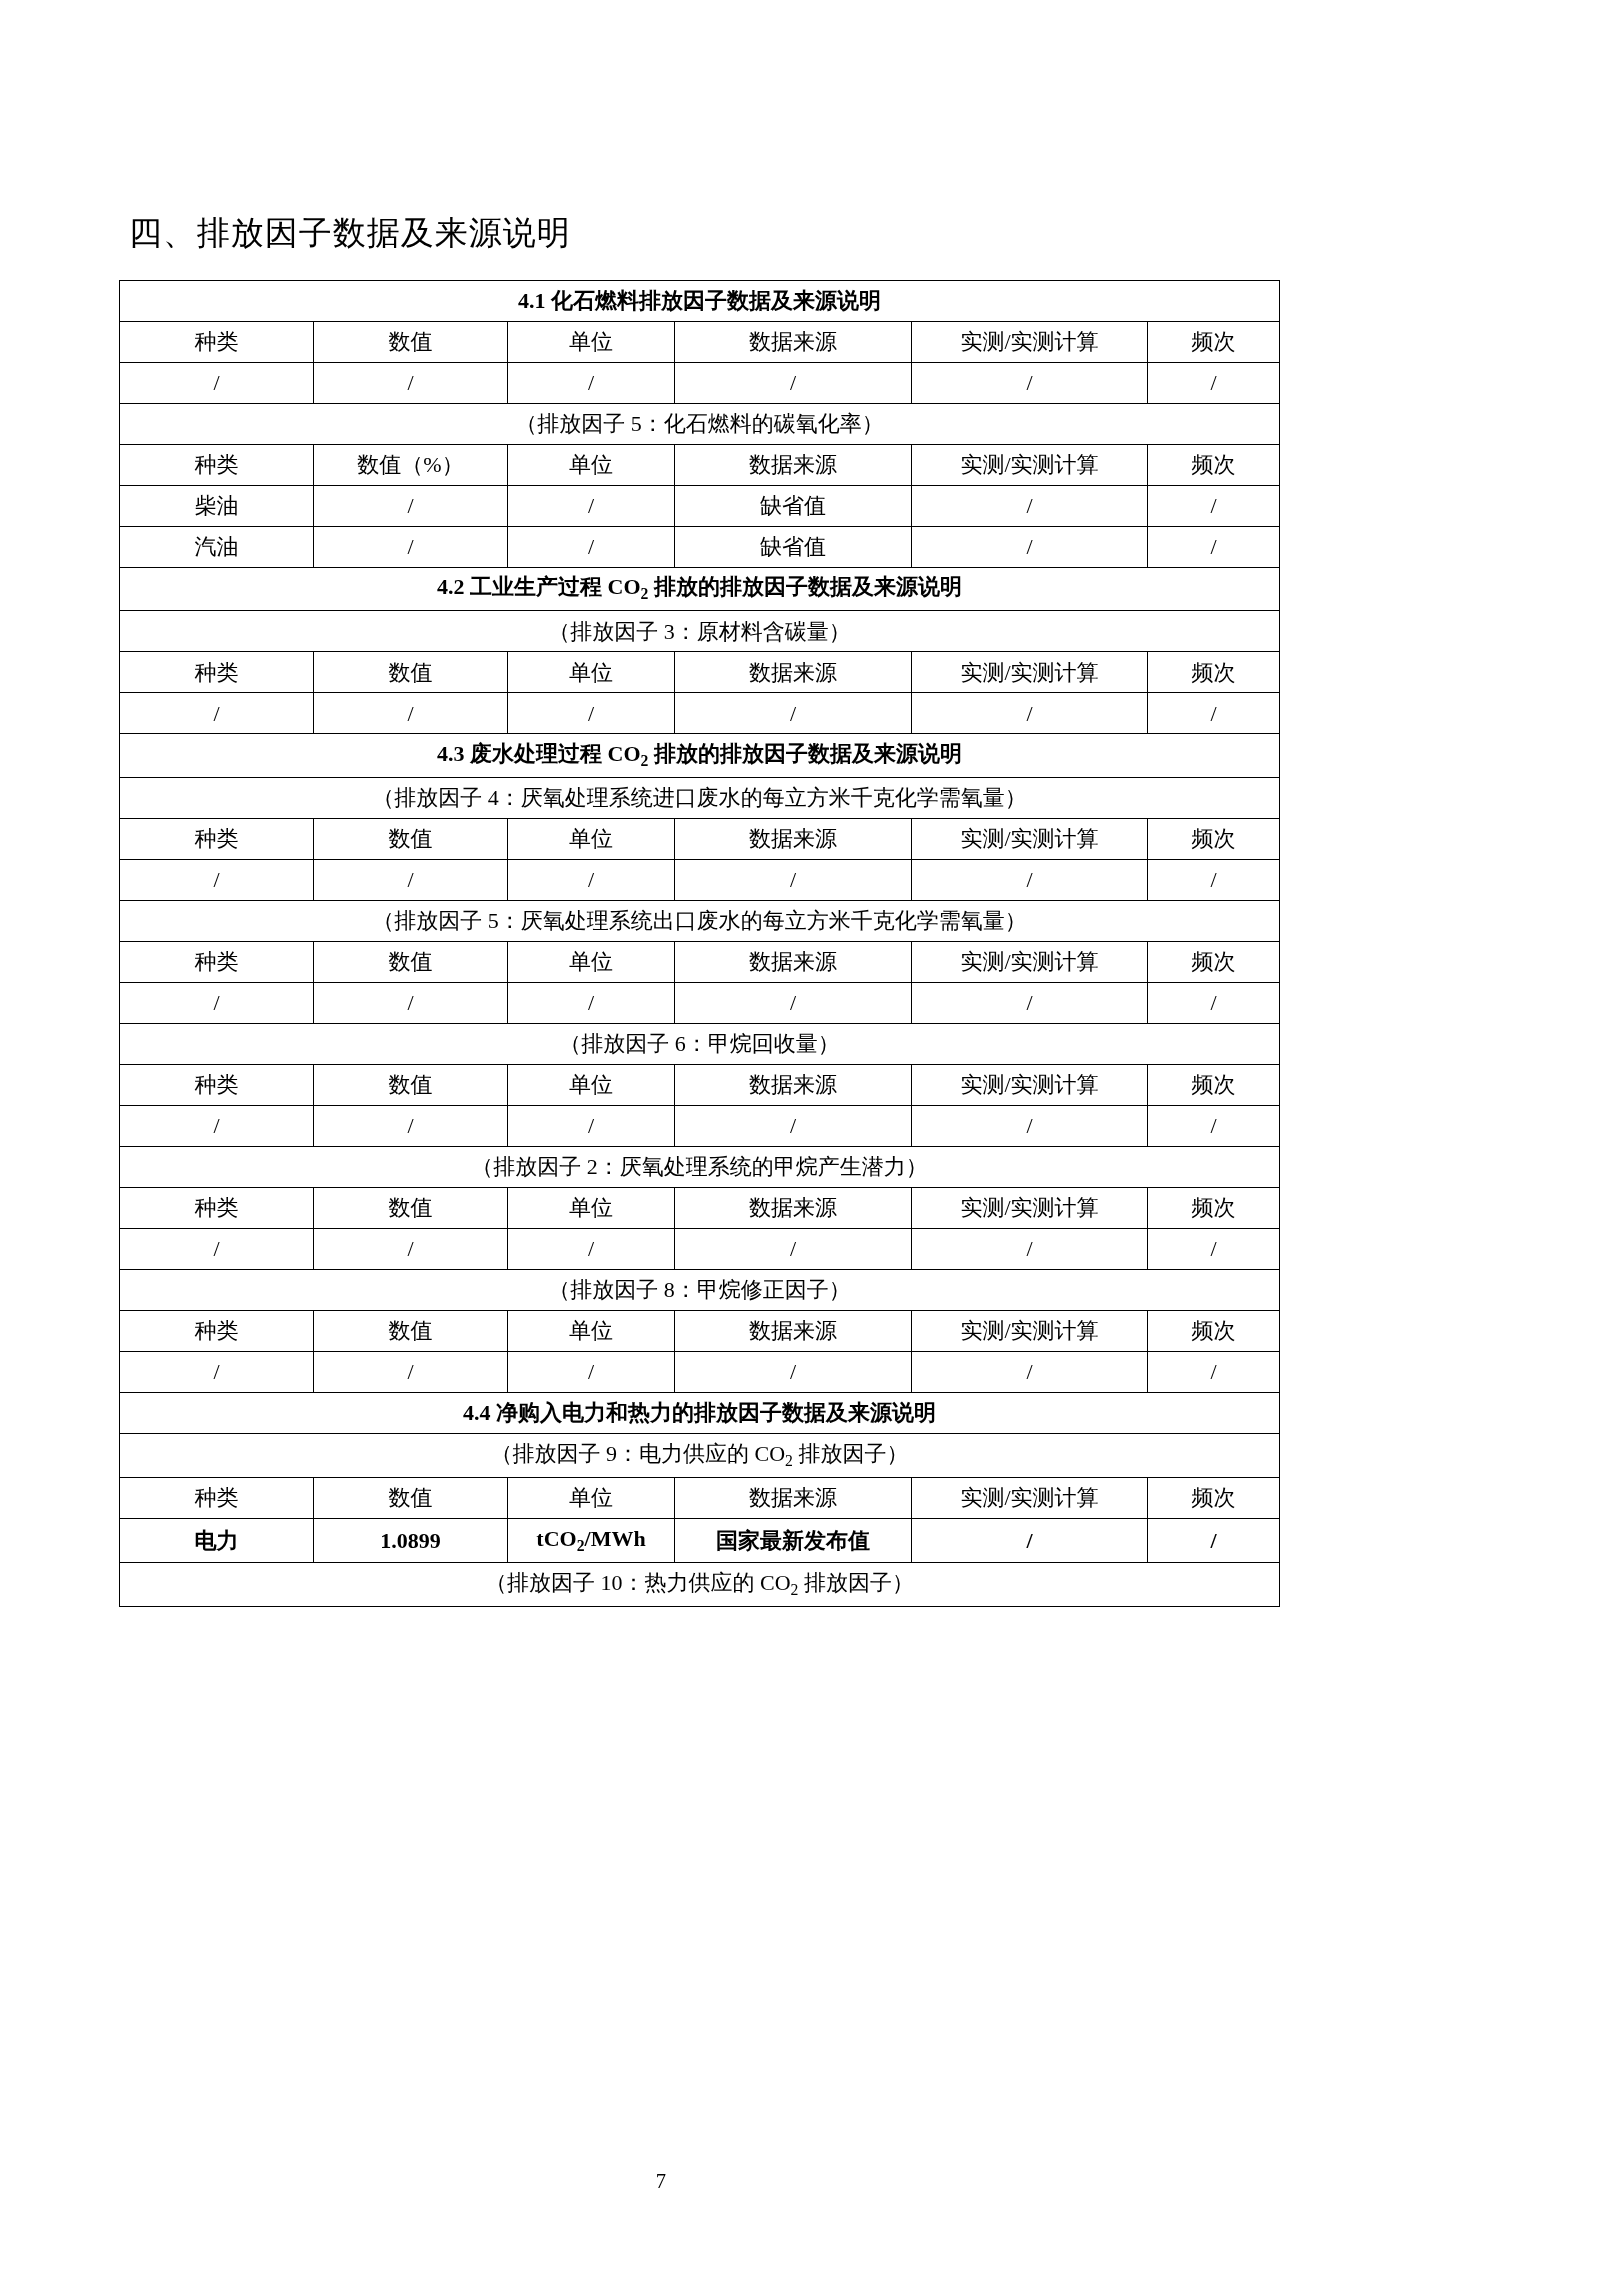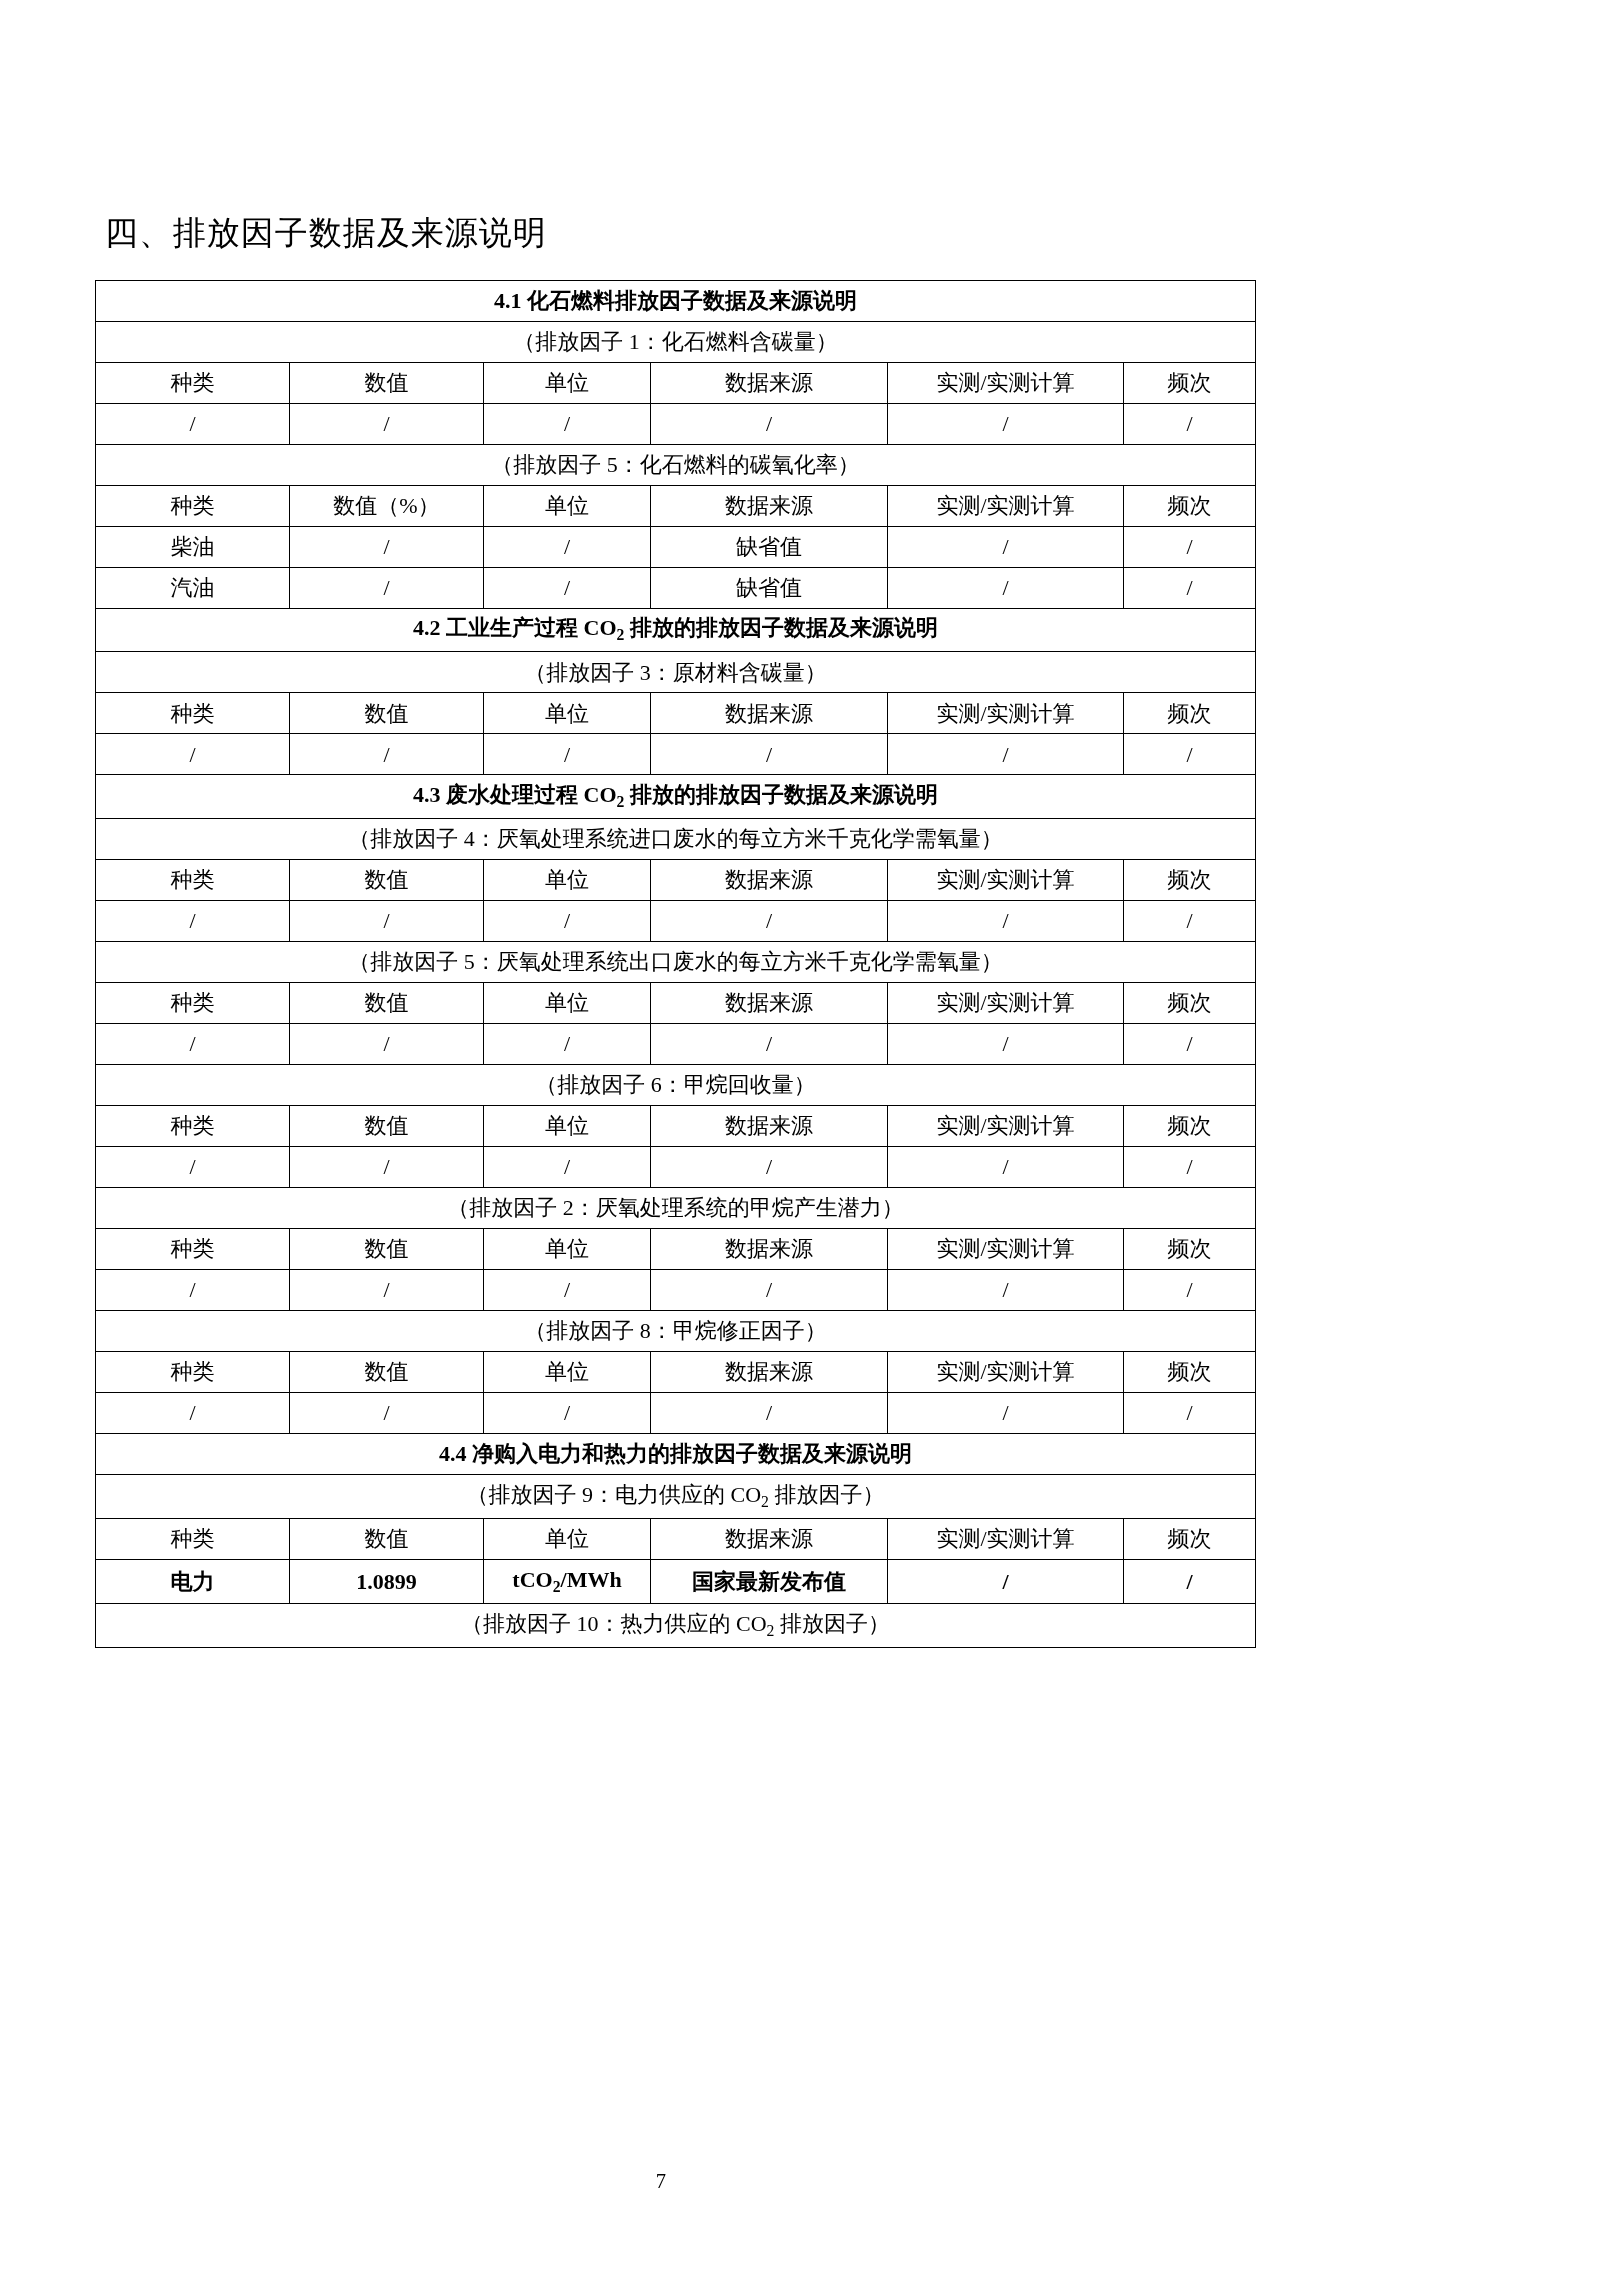--- a/index.html
+++ b/index.html
@@ -9,21 +9,21 @@
   }
   body {
     font-family: "Liberation Serif", "DejaVu Serif", serif;
     color: #000000;
   }
   .page {
     width: 1322px;
     height: 2295px;
     position: relative;
     box-sizing: border-box;
-    padding: 211px 231px 0 95px;
+    padding: 211px 231px 0 119px;
     background: #ffffff;
   }
   .doc-title {
     font-family: "Liberation Serif", "DejaVu Serif", serif;
     font-size: 33px;
     font-weight: 400;
     letter-spacing: 1px;
     margin: 0 0 23.6px 9.8px;
   }
   table.form {
@@ -89,23 +89,20 @@
       <col class="colgroup-c2">
       <col class="colgroup-c3">
       <col class="colgroup-c4">
       <col class="colgroup-c5">
     </colgroup>
     <tbody>
         <tr>
           <td class="section" colspan="6">4.1 化石燃料排放因子数据及来源说明</td>
         </tr>
         <tr>
-          <td class="subhead" colspan="6">（排放因子 1：化石燃料含碳量）</td>
-        </tr>
-        <tr>
           <td>种类</td>
           <td>数值</td>
           <td>单位</td>
           <td>数据来源</td>
           <td>实测/实测计算</td>
           <td>频次</td>
         </tr>
         <tr>
           <td>/</td>
           <td>/</td>

